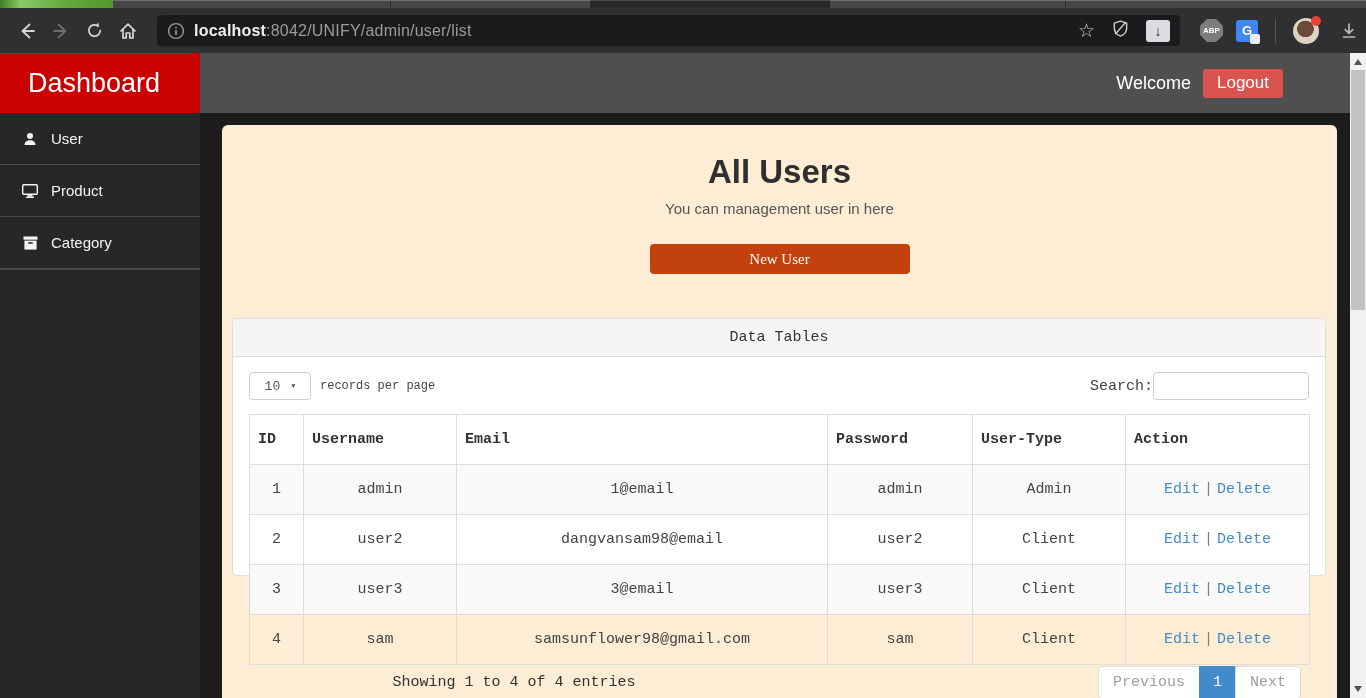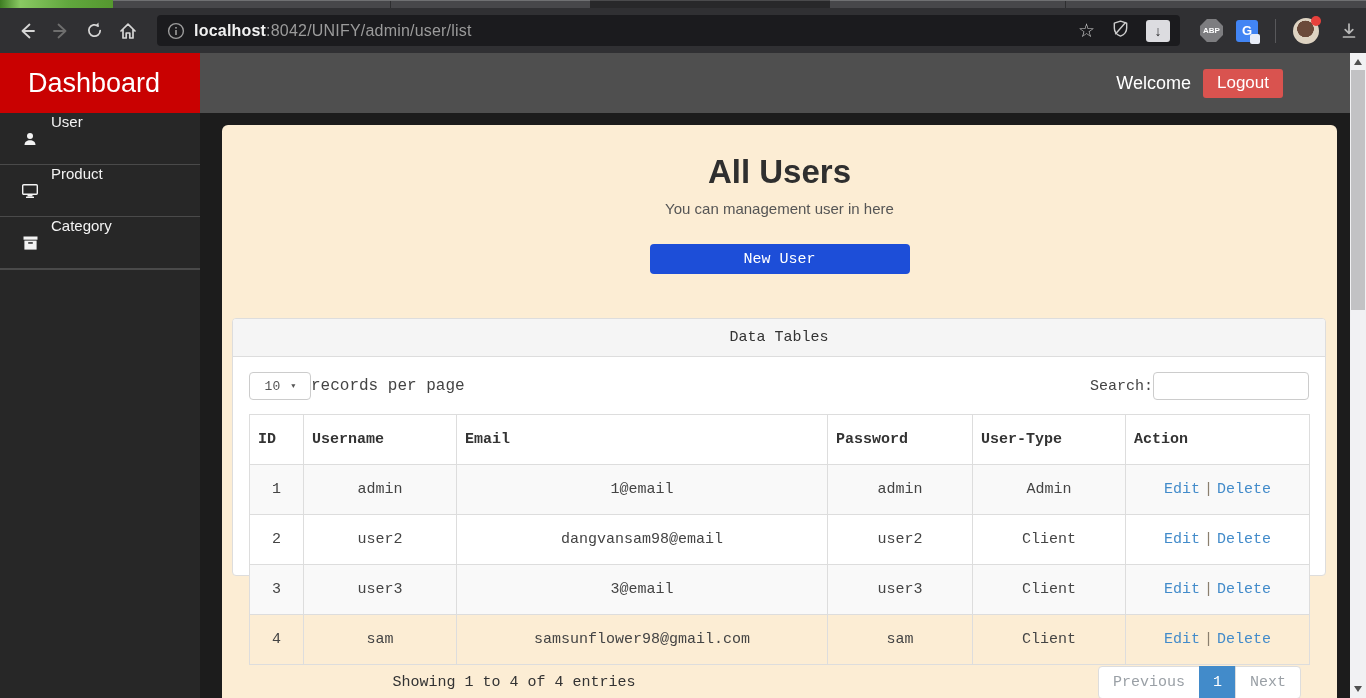--- a/index.html
+++ b/index.html
@@ -38,40 +38,40 @@
   .avatar .dot { position:absolute; top:-2px; right:-2px; width:10px; height:10px; border-radius:50%; background:#e8413c; }
 
   
   .brand { position:absolute; top:53px; left:0; width:200px; height:60px; background:#c90101; color:#fff; font-size:27px; line-height:60px; padding-left:28px; cursor:pointer; }
   .headerbar { position:absolute; top:53px; left:200px; width:1150px; height:60px; background:#4f4f4f; display:flex; align-items:center; justify-content:flex-end; padding-right:67px; }
   .welcome { color:#fff; font-size:18px; margin-right:12px; }
   .logout-btn { background:#d9534f; color:#fff; border:none; border-radius:3px; font-size:17px; height:29px; padding:0 14px; font-family:inherit; cursor:pointer; }
 
   
   .sidebar { position:absolute; top:113px; left:0; width:200px; height:585px; background:#272727; }
-  .side-item { height:51px; display:flex; padding-left:22px; cursor:pointer; }
+  .side-item { height:51px; display:flex; align-items:center; padding-left:22px; cursor:pointer; }
   .side-item .sicon { width:16px; margin-right:13px; display:flex; align-items:center; justify-content:center; }
   .side-item .slabel { color:#f3f3f3; font-size:15px; }
   .side-divider { height:1px; background:#4a4a4a; }
 
   
   .content { position:absolute; top:113px; left:200px; width:1166px; height:585px; background:#1c1c1c; }
   .cream { position:absolute; top:12px; left:22px; width:1115px; height:573px; background:#fcedd4; border-radius:6px 6px 0 0; }
   .page-title { text-align:center; margin-top:28px; font-size:33px; font-weight:600; color:#2f2f2f; }
   .page-subtitle { text-align:center; margin-top:9px; font-size:15px; color:#555; }
-  .newuser-btn { display:block; margin:27px auto 0; width:260px; height:30px; background:#1d4ed8; color:#fff; border:none; border-radius:4px; font-size:15px; font-family:Liberation Mono, monospace; cursor:pointer; }
+  .newuser-btn { display:block; margin:27px auto 0; width:260px; height:30px; background:#c2410c; color:#fff; border:none; border-radius:4px; font-size:15px; font-family:Liberation Serif, serif; cursor:pointer; }
 
   .datapanel { position:absolute; top:193px; left:10px; width:1094px; height:258px; background:#fff; border:1px solid #ddd; border-radius:4px;font-family:Liberation Mono, monospace; }
   .dp-header { height:38px; line-height:38px; background:#f5f5f5; border-bottom:1px solid #ddd; border-radius:3px 3px 0 0; text-align:center; color:#333; font-size:15px; }
   .dp-body { padding:15px 16px 0 16px; }
   .controls { display:flex; align-items:center; height:28px; }
   .rec-select { width:62px; height:28px; border:1px solid #ccc; border-radius:4px; background:#fff; display:flex; align-items:center; justify-content:center; gap:11px; cursor:pointer; }
   .rec-select .val { font-size:13px; color:#555; }
   .rec-select .caret { font-size:7px; color:#555; }
-  .rec-label { font-size:16px; color:#444; }
+  .rec-label { margin-left:9px; font-size:12px; color:#444; }
   .controls .spacer { flex:1; }
   .search-label { font-size:15px; color:#444; }
   .search-input { width:156px; height:28px; border:1px solid #ccc; border-radius:4px; outline:none; font-family:inherit; font-size:14px; padding:0 6px; color:#333; }
 
   table.users { width:1060px; margin-top:14px; border-collapse:collapse; table-layout:fixed; }
   .users th, .users td { border:1px solid #ddd; font-size:15px; height:37px; padding:16px 8px; }
   .users th { text-align:left; font-weight:bold; color:#333; background:#fff; }
   .users td { text-align:center; color:#444; }
   .users tr.striped td { background:#f9f9f9; }
   .users a { color:#428bca; text-decoration:none; cursor:pointer; }

